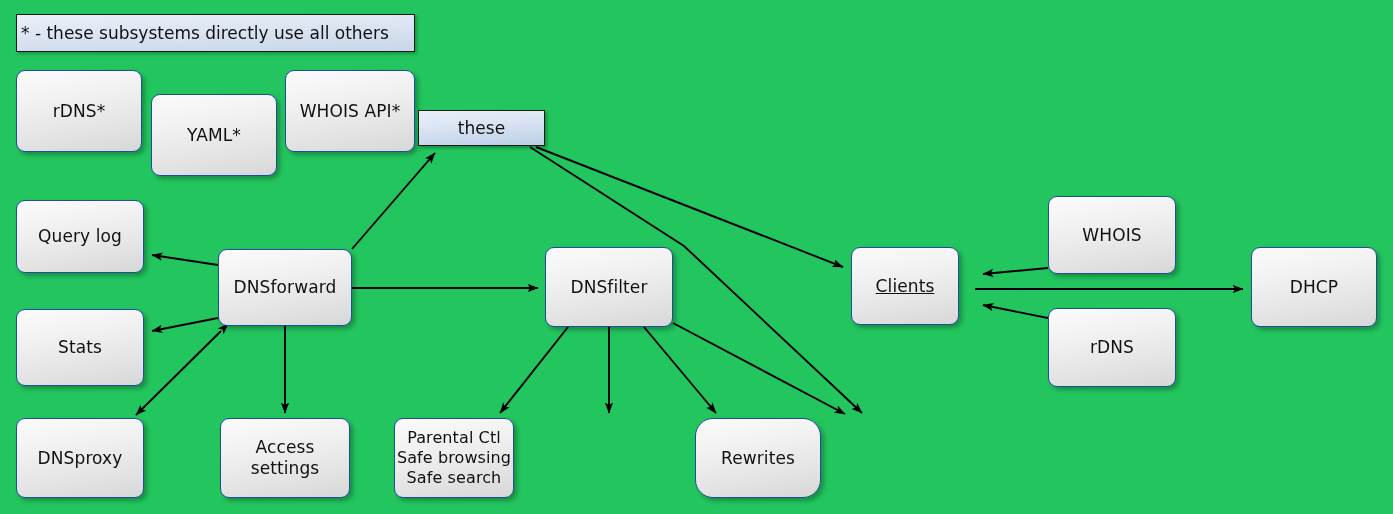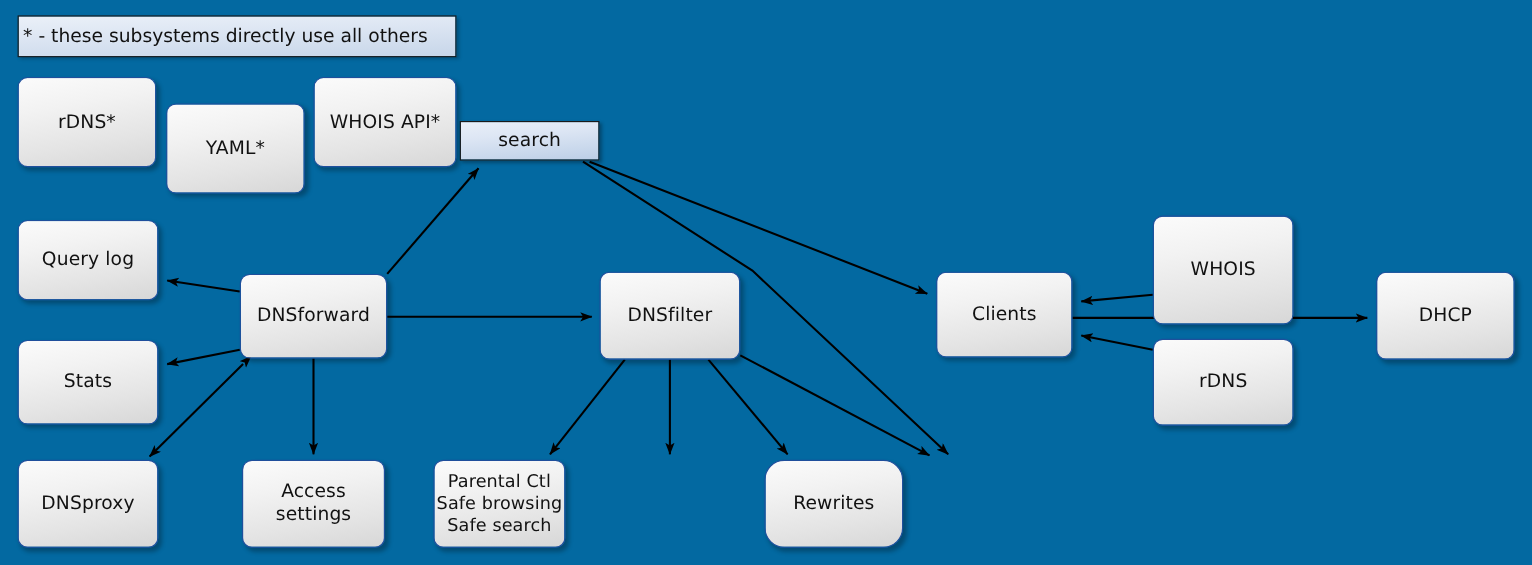--- a/index.html
+++ b/index.html
@@ -7,21 +7,21 @@
     padding: 0;
     background: #ffffff;
   }
   body {
     font-family: "DejaVu Sans", sans-serif;
   }
   #canvas {
     position: relative;
     width: 1393px;
     height: 514px;
-    background: #0369a1;
+    background: #22c55e;
     overflow: hidden;
   }
   
   #edges {
     position: absolute;
     left: 0;
     top: 0;
     width: 1393px;
     height: 514px;
     z-index: 1;
@@ -119,21 +119,21 @@
   <div class="legend" style="left:16px; top:14px; width:399px; height:38px;">
     <span>* - these subsystems directly use all others</span>
   </div>
 
   <div class="node" style="left:16px; top:70px; width:126px; height:82px;">rDNS*</div>
 
   <div class="node" style="left:151px; top:70px; width:126px; height:82px;margin-top:24px;">YAML*</div>
 
   <div class="node" style="left:285px; top:70px; width:130px; height:82px;">WHOIS API*</div>
 
-  <div class="node blue" style="left:418px; top:110px; width:127px; height:36px;">search</div>
+  <div class="node blue" style="left:418px; top:110px; width:127px; height:36px;">these</div>
 
   <div class="node" style="left:16px; top:200px; width:128px; height:73px;">Query log</div>
 
   <div class="node" style="left:16px; top:309px; width:128px; height:77px;">Stats</div>
 
   <div class="node" style="left:16px; top:418px; width:128px; height:80px;">DNSproxy</div>
 
   <div class="node" style="left:218px; top:249px; width:134px; height:77px;">DNSforward</div>
 
   <div class="node" style="left:220px; top:418px; width:130px; height:80px;">Access
@@ -142,21 +142,21 @@
   <div class="node" style="left:545px; top:247px; width:128px; height:80px;">DNSfilter</div>
 
   <div class="node" style="left:394px; top:418px; width:120px; height:80px; font-size:16px; line-height:20px;">Parental Ctl
 Safe browsing
 Safe search</div>
 
 
   <div class="node" style="left:695px; top:418px; width:126px; height:80px;border-radius:18px;">Rewrites</div>
 
 
-  <div class="node" style="left:851px; top:247px; width:124px; height:78px;">Clients</div>
+  <div class="node" style="left:851px; top:247px; width:108px; height:78px;text-decoration:underline;">Clients</div>
 
-  <div class="node" style="left:1048px; top:196px; width:128px; height:99px;">WHOIS</div>
+  <div class="node" style="left:1048px; top:196px; width:128px; height:78px;">WHOIS</div>
 
   <div class="node" style="left:1048px; top:308px; width:128px; height:79px;">rDNS</div>
 
   <div class="node" style="left:1251px; top:247px; width:126px; height:80px;">DHCP</div>
 
 </div>
 
 </body></html>

